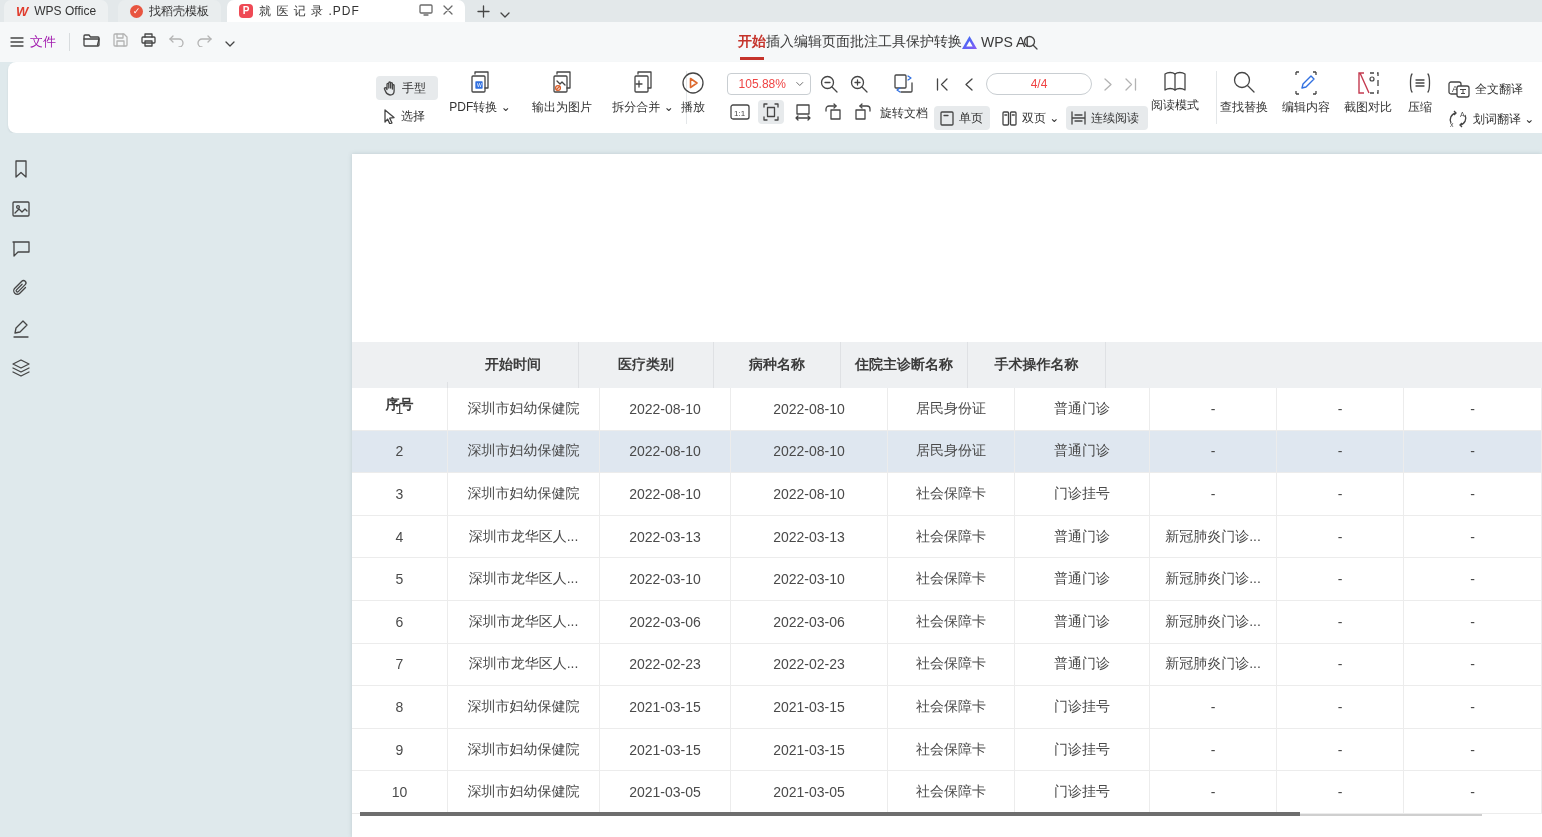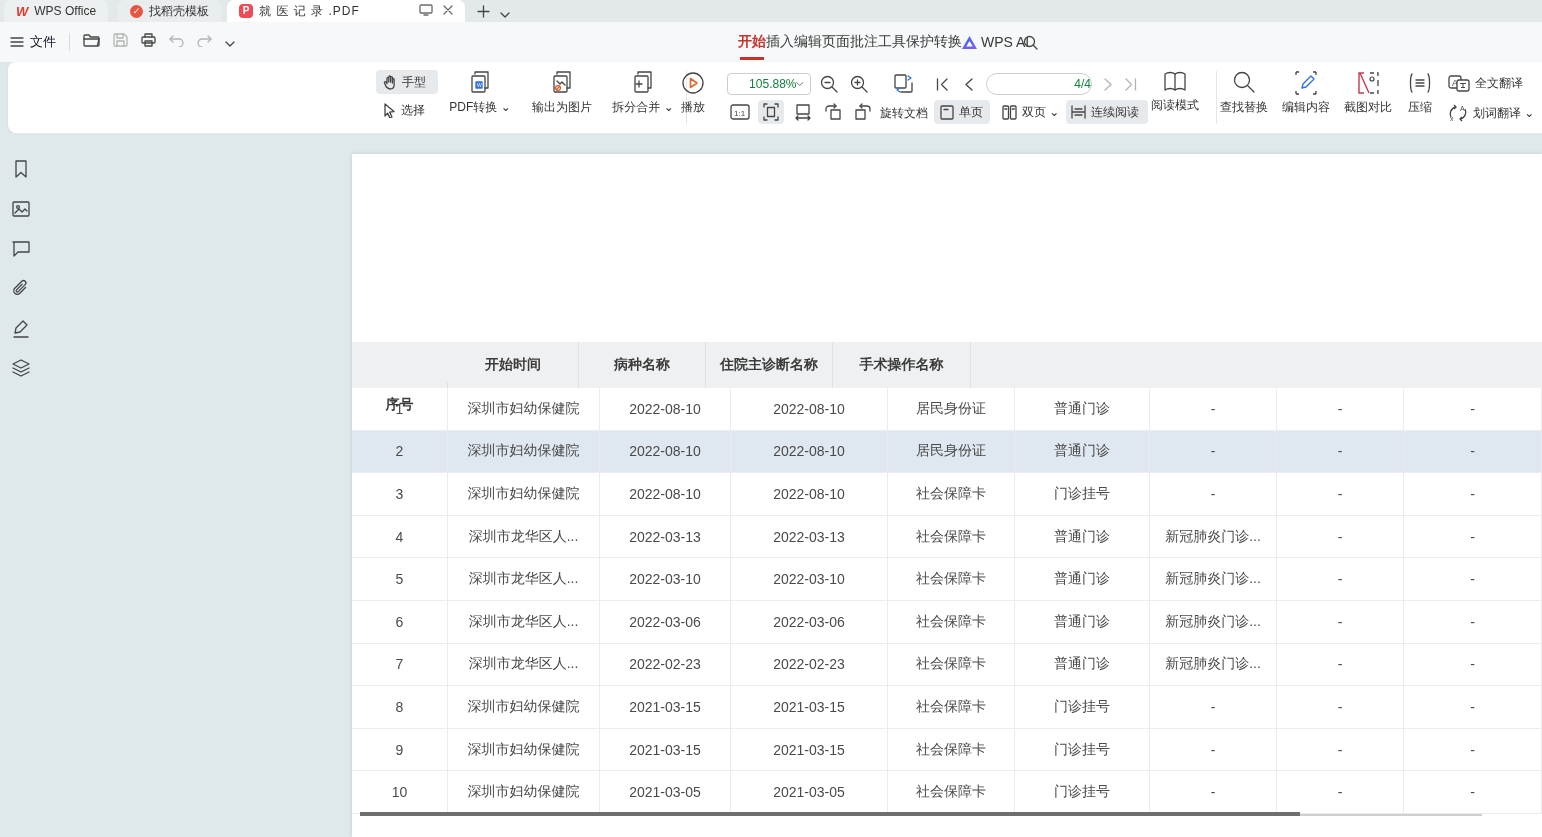--- a/index.html
+++ b/index.html
@@ -21,42 +21,42 @@
   .docer { width:13px; height:13px; border-radius:50%; background:#e8543f; color:#fff;
     font-size:9px; line-height:13px; text-align:center; font-weight:bold; }
   .pdfbadge { width:14px; height:14px; border-radius:4px; background:#ef4a55; color:#fff;
     font-size:10px; line-height:14px; text-align:center; font-weight:bold; }
   .tabicons { display:flex; align-items:center; gap:10px; margin-left:8px; }
   .newtab { display:flex; align-items:center; gap:10px; margin-left:12px; }
 
   
   .menubar { position:absolute; left:0; top:22px; width:1542px; height:40px; background:#f6f8f9; }
   .mleft { position:absolute; left:10px; top:0; height:40px; display:flex; align-items:center; gap:13px; }
-  .filebtn { display:flex; align-items:center; gap:6px; font-size:13px; color:#0f172a; }
+  .filebtn { display:flex; align-items:center; gap:6px; font-size:13px; color:#a21caf; }
   .msep { width:1px; height:18px; background:#d8dcde; }
   .ribbon { position:absolute; left:738px; top:0; height:40px; display:flex; align-items:center; 
     font-size:14px; color:#3a3a3a; }
   .rtab { position:relative; cursor:default; white-space:nowrap; display:flex; align-items:center; gap:4px; }
   .rtab.active { color:#c5332b; font-weight:bold; }
   .rtab.active::after { content:""; position:absolute; left:2px; right:2px; bottom:-9px; height:3px; background:#c5332b; }
   .ailogo { width:15px; height:13px; }
 
   
   .toolbar { position:absolute; left:8px; top:62px; width:1534px; height:71px;
     background:#ffffff; border-radius:8px 0 0 8px; box-shadow:0 1px 2px rgba(60,80,90,.12); }
   .tsep { position:absolute; top:9px; width:1px; height:53px; background:#e4e7e9; }
   .tool-lbl { font-size:12px; color:#333; white-space:nowrap; }
   .vbtn { position:absolute; display:flex; flex-direction:column; align-items:center; gap:3px; }
-  .hbtn { position:absolute; display:flex; align-items:center; gap:5px; font-size:12px; color:#333; }
+  .hbtn { position:absolute; display:flex; align-items:center; gap:5px; font-size:12px; color:#333;margin-top:6px; }
   .selbg { background:#e7eaec; border-radius:4px; }
   .zoombox,.pagebox { position:absolute; height:22px; border:1px solid #c9ced2; border-radius:11px;
     background:#fff; display:flex; align-items:center; }
   .zoombox { border-radius:4px; }
-  .zoombox input,.pagebox input { border:none; outline:none; width:100%; text-align:right;
-    font-size:12px; color:#15803d; background:transparent; font-family:inherit; }
+  .zoombox input,.pagebox input { border:none; outline:none; width:100%; text-align:center;
+    font-size:12px; color:#ef4444; background:transparent; font-family:inherit; }
   .smallbtn { position:absolute; height:24px; display:flex; align-items:center; justify-content:center; border-radius:4px; }
 
   
   .workspace { position:absolute; left:0; top:133px; width:1542px; height:704px; background:#dfe9ec; }
   .rail { position:absolute; left:0; top:0; width:42px; height:704px; }
   .railbtn { position:absolute; left:11px; width:20px; height:20px; }
   .page { position:absolute; left:352px; top:21px; width:1190px; height:683px; background:#ffffff;
     box-shadow:0 0 4px rgba(90,110,120,.25); }
 
   
@@ -460,20 +460,21 @@
             <path d="M10 2l8 4-8 4-8-4zM2 10l8 4 8-4M2 14l8 4 8-4"></path>
           </svg>
       </span>
     </div>
 
     <div class="page">
       <div class="vtable">
         <div class="hrow">
             <div class="th" style="width: 96px; margin-top: 40px;">序号</div>
             <div class="th" style="width: 131px;">开始时间</div>
+            <div class="th" style="width: 135px;">医疗类别</div>
             <div class="th" style="width: 127px;">病种名称</div>
             <div class="th" style="width: 127px;">住院主诊断名称</div>
             <div class="th" style="width: 138px;">手术操作名称</div>
           </div>
         <div>
             <div class="tr">
               <div class="td" style="width: 96px;">1</div>
               <div class="td" style="width: 152px;">深圳市妇幼保健院</div>
               <div class="td" style="width: 131px;">2022-08-10</div>
               <div class="td" style="width: 157px;">2022-08-10</div>

